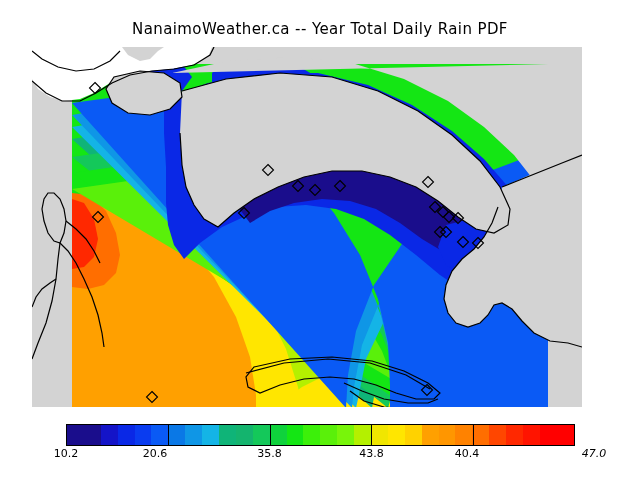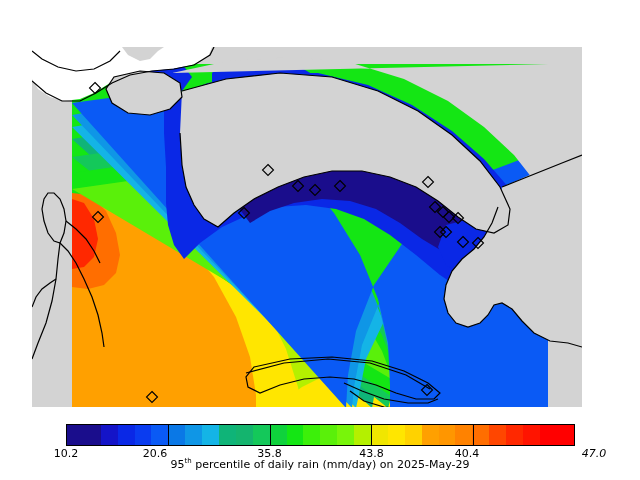--- a/index.html
+++ b/index.html
@@ -34,20 +34,21 @@
     position:absolute;left:0;top:457px;width:640px;text-align:center;
     font-size:11px;color:#000;white-space:nowrap;
   }
   #cbsub sup{font-size:7px;vertical-align:super;}
 </style>
 </head>
 <body>
 
 <div id="root">
 
+  <div id="title">NanaimoWeather.ca -- Year Total Daily Rain PDF</div>
 
   <div id="map">
     <svg width="550" height="360" viewBox="0 0 550 360">
       <defs>
         <clipPath id="fieldclip">
           <rect x="40" y="17" width="476" height="344"></rect>
         </clipPath>
         <clipPath id="mapclip">
           <rect x="0" y="0" width="550" height="360"></rect>
         </clipPath>
@@ -327,17 +328,14 @@
     <div id="cblabels">
         <div class="lb" style="left: 0px; transform: translateX(-50%);">10.2</div>
         <div class="lb" style="left: 89px;">20.6</div>
         <div class="lb" style="left: 203.6px;">35.8</div>
         <div class="lb" style="left: 305.4px;">43.8</div>
         <div class="lb" style="left: 401px;">40.4</div>
         <div class="lb" style="left: 528px; font-style: italic;">47.0</div>
       </div>
   </div>
 
-  <div id="cbsub">
-    <span>95</span><sup>th</sup><span> percentile of daily rain (mm/day) on 2025-May-29</span>
-  </div>
 
 </div>
 
 </body></html>

